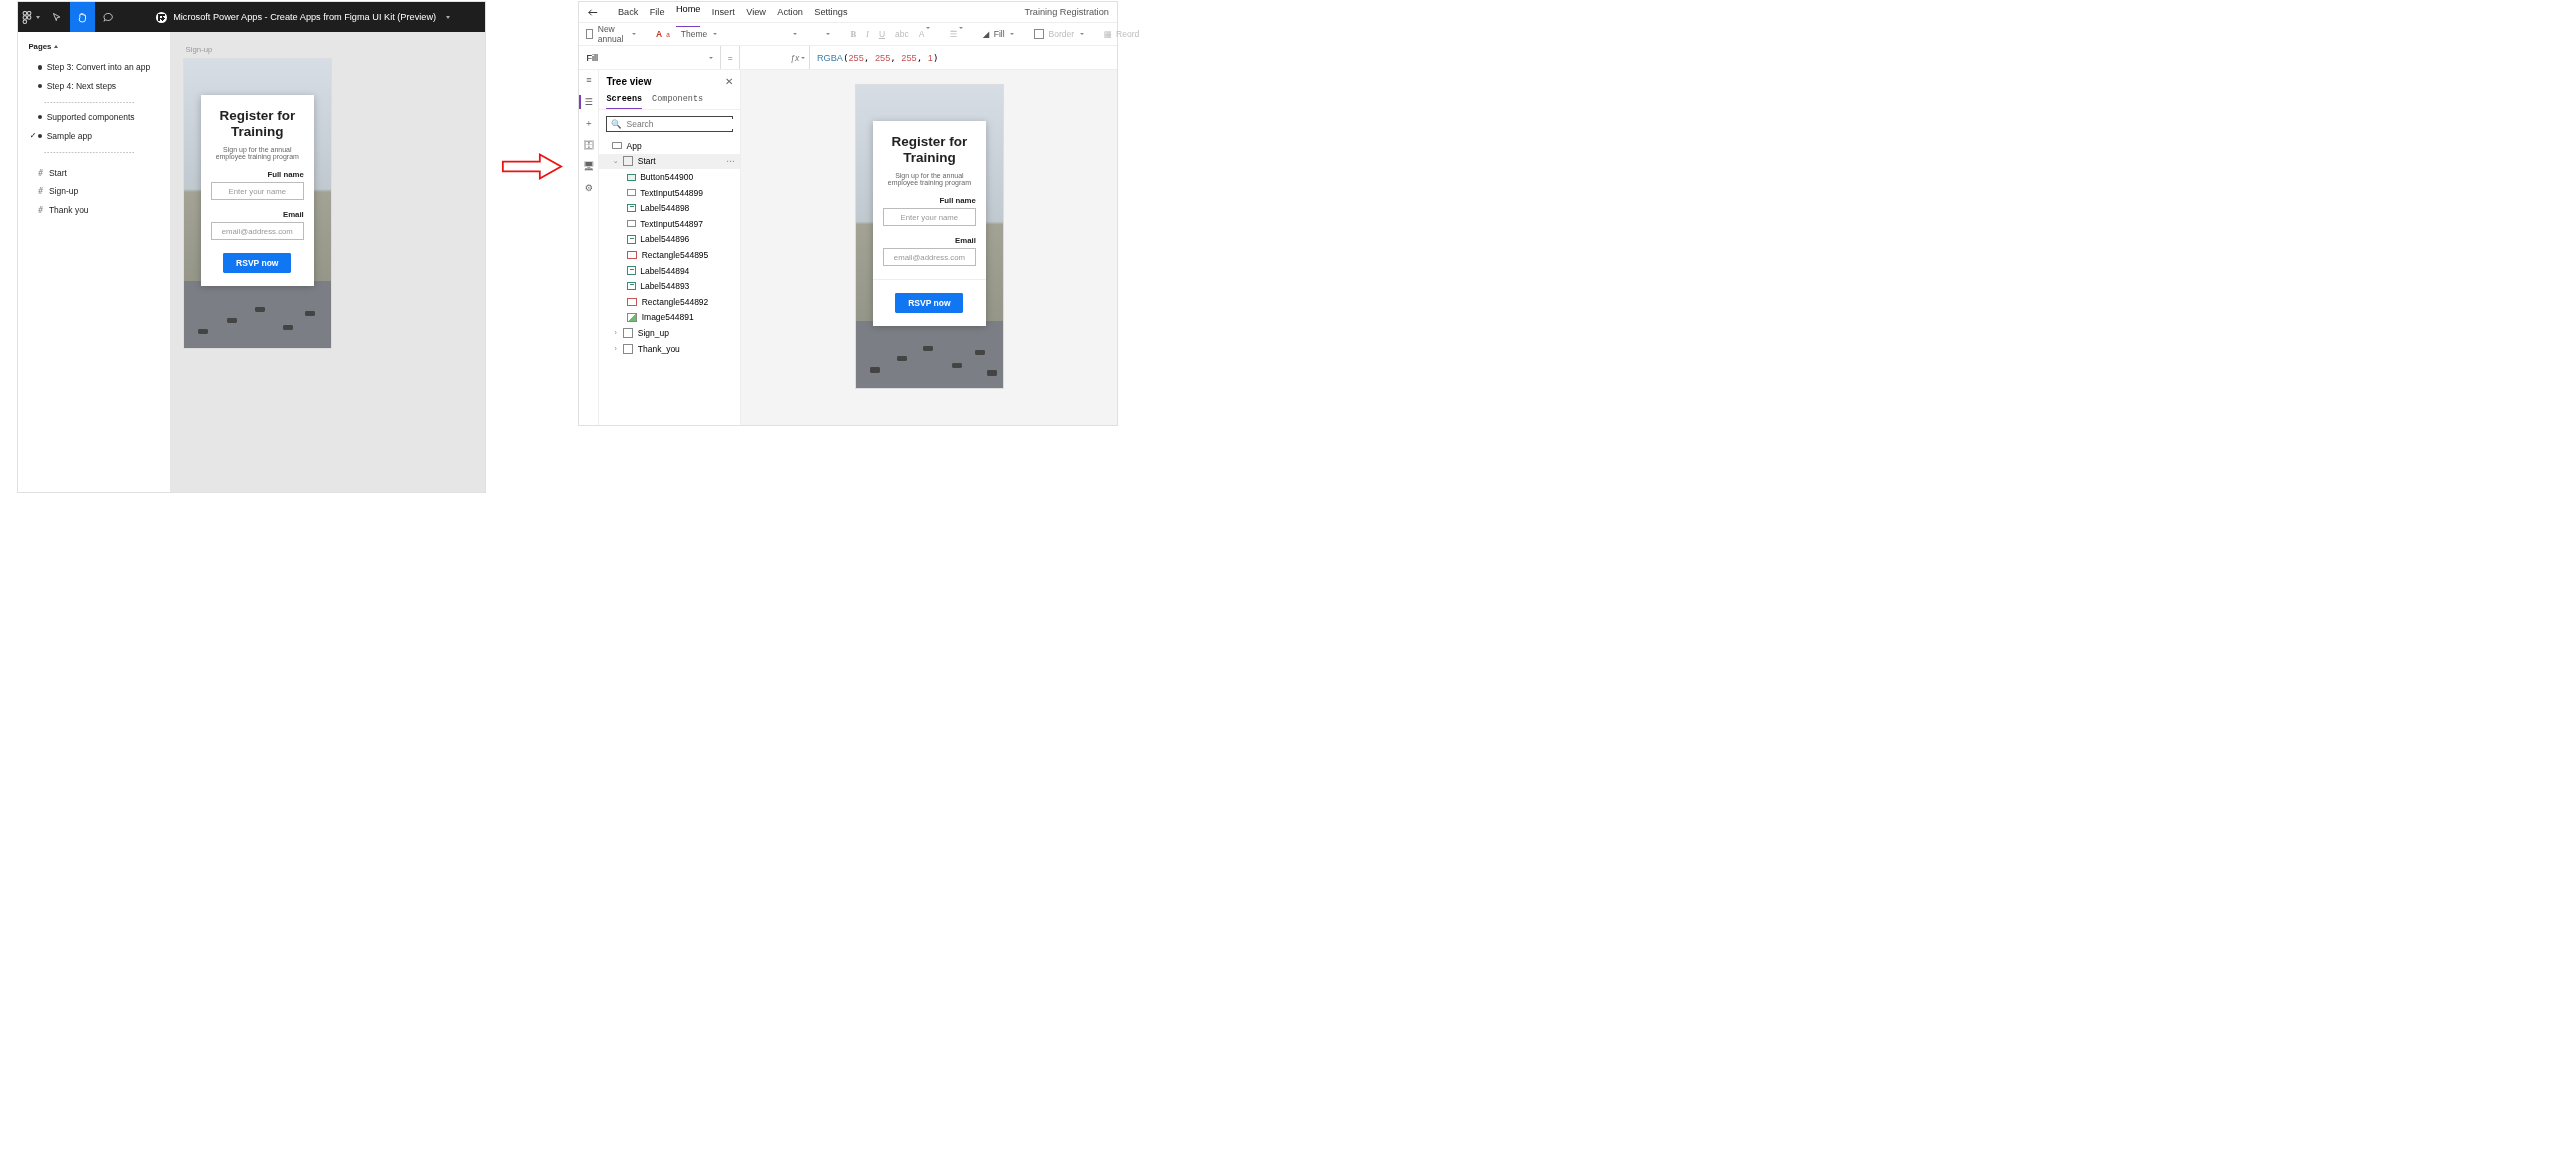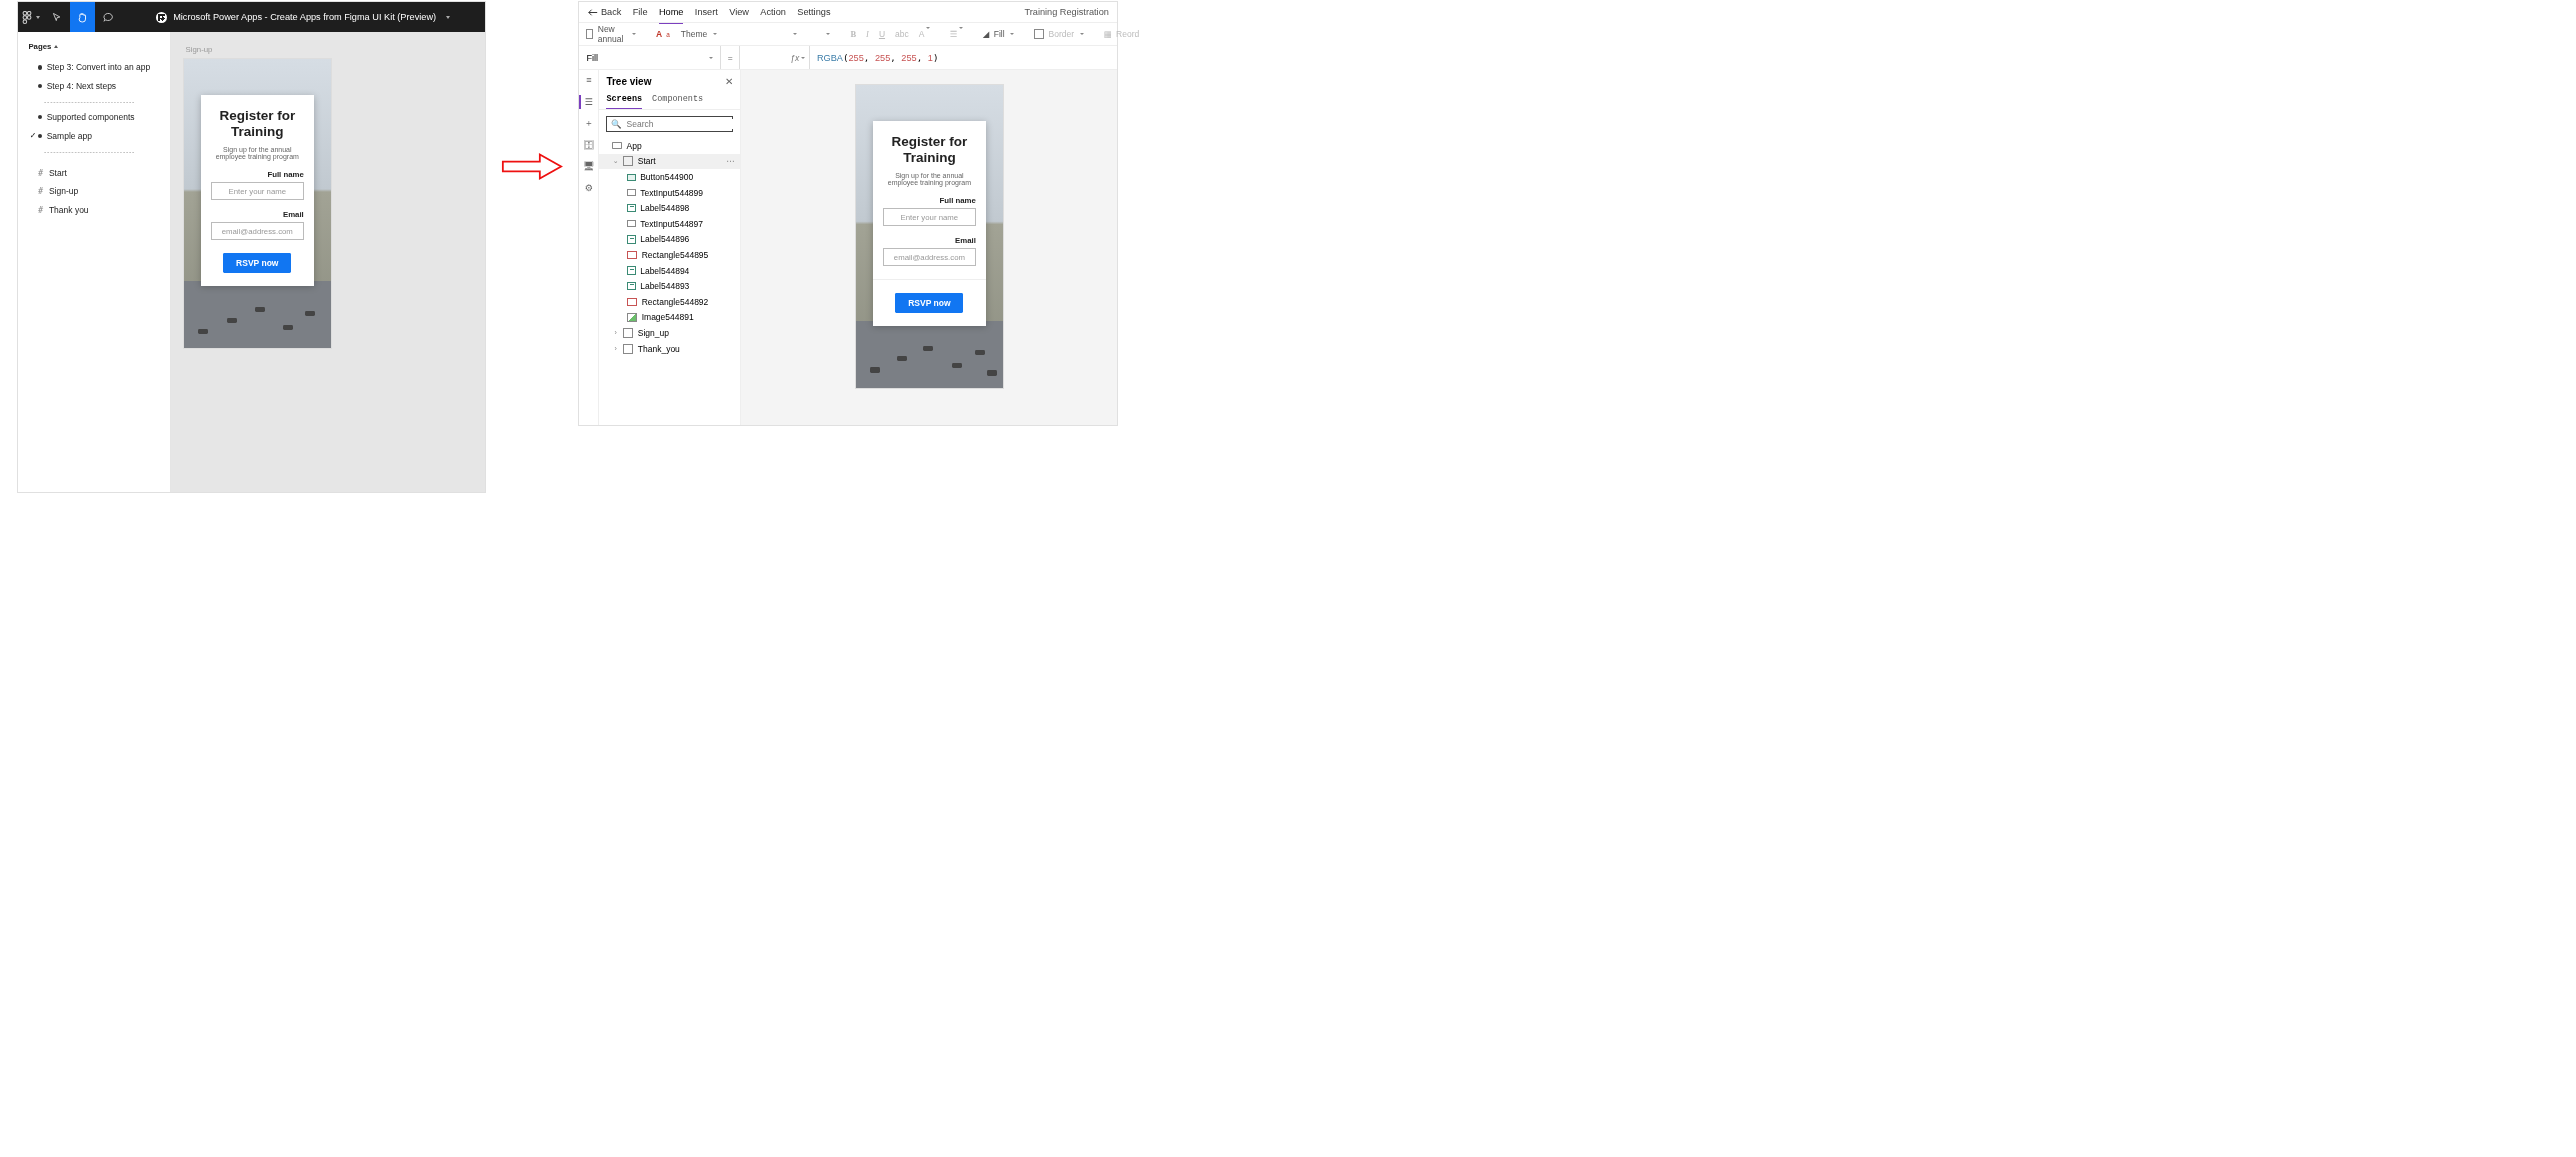--- a/index.html
+++ b/index.html
@@ -50,23 +50,23 @@
 .fld{width:100%;border:0.7px solid #bbb;padding:3.6px 5.7px;font-size:7.8px;color:#999;margin-top:2.8px;background:#fff;text-align:center;}
 .rsvp{display:inline-block;background:#1176f2;color:#fff;font-weight:600;font-size:8.5px;padding:5px 12.8px;margin-top:12.8px;border-radius:1.4px;}
 
 
 .arrow { margin-top: 149px; }
 .arrow svg{display:block;}
 
 
 .pa-window { width:540px; border:0.7px solid #e0e0e0; background:#fff; }
 .pa-top { height:21px; display:flex; align-items:center; padding:0 8.5px; border-bottom:0.7px solid #eee; gap:11.4px; font-size:9.2px;}
-.pa-top .back{color:#333;display:flex;align-items:center;gap:3px;}
+.pa-top .back{color:#333;display:flex;align-items:center;gap:20px;}
 .pa-top .menu{color:#333;cursor:pointer;}
-.pa-top .menu.active{color:#000;font-weight:400;border-bottom:1.4px solid #7b3fbf;padding-bottom:6px;margin-bottom:-6.4px;}
+.pa-top .menu.active{color:#000;font-weight:400;border-bottom:1.4px solid #7b3fbf;padding-bottom:12px;margin-bottom:-6.4px;}
 .pa-top .spacer{flex:1;}
 .pa-top .app-name{color:#555;}
 
 .pa-ribbon{height:23px;border-bottom:0.7px solid #eee;display:flex;align-items:center;padding:0 7px;gap:10px;color:#555;font-size:8.5px;}
 .rib-btn{display:flex;align-items:center;gap:4.3px;}
 .rib-sep{width:0.7px;height:14px;background:#ddd;}
 .rib-dim{color:#bbb;}
 .mini-icon{width:10px;height:10px;border:0.7px solid #888;}
 .caret-s{border-left:2.1px solid transparent;border-right:2.1px solid transparent;border-top:2.8px solid #888;margin-left:1.4px;}
 

